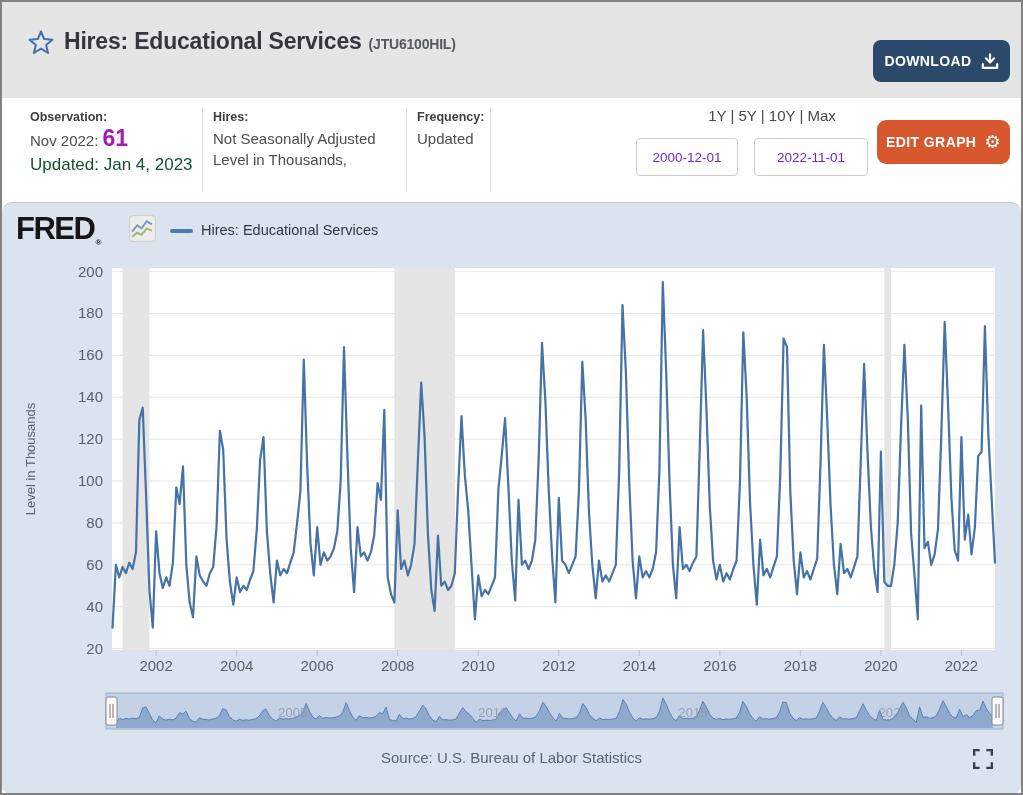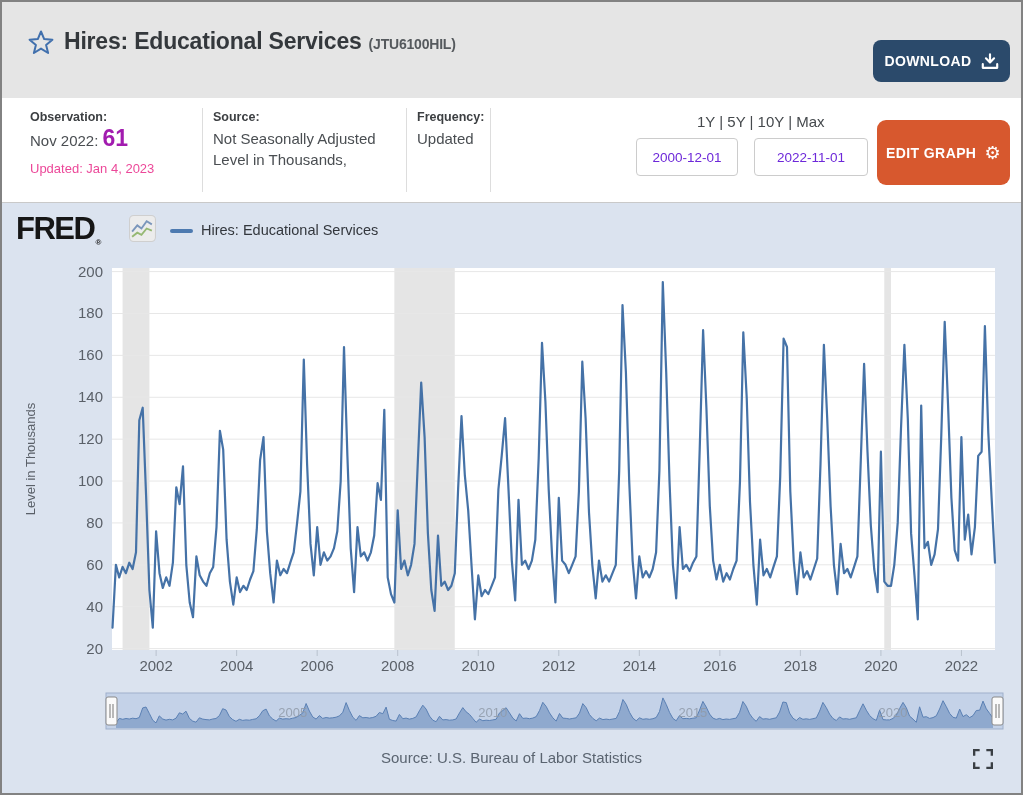--- a/index.html
+++ b/index.html
@@ -13,31 +13,31 @@
   .series-id{font-size:14px;font-weight:bold;color:#55595d;margin-left:7px;}
   .dl-btn{position:absolute;left:871px;top:38px;width:137px;height:42px;background:#2b4a6b;border:none;border-radius:8px;
           color:#fff;font-size:14px;font-weight:bold;letter-spacing:.4px;display:flex;align-items:center;justify-content:center;gap:9px;cursor:pointer;}
 
   
   .info{position:absolute;left:0;top:96px;width:100%;height:104px;background:#fff;}
   .icol{position:absolute;top:12px;}
   .ilabel{font-size:12.5px;font-weight:bold;color:#3c3f42;margin-bottom:4px;}
   .ival{font-size:15px;color:#4a4e52;line-height:21px;}
   .obs-num{font-size:23px;font-weight:bold;color:#a21caf;}
-  .iupd{font-size:13px;color:#ec4899;margin-top:10px;}
+  .iupd{font-size:17px;color:#14532d;margin-top:4px;}
   .idiv{position:absolute;top:10px;width:1px;height:84px;background:#ddd;}
-  .ranges{position:absolute;left:695px;top:15px;width:150px;font-size:15px;color:#45494d;cursor:pointer;}
+  .ranges{position:absolute;left:695px;top:9px;width:150px;text-align:center;font-size:15px;color:#45494d;cursor:pointer;}
   .dinput{position:absolute;top:40px;height:38px;border:1px solid #ccc;border-radius:4px;background:#fff;
           text-align:center;font-size:13.5px;color:#6d28d9;}
-  .edit-btn{position:absolute;left:875px;top:22px;width:133px;height:65px;background:#d7582e;border:none;border-radius:9px;
+  .edit-btn{position:absolute;left:875px;top:22px;width:133px;height:44px;background:#d7582e;border:none;border-radius:9px;
           color:#fff;font-size:14px;font-weight:bold;letter-spacing:.4px;display:flex;align-items:center;justify-content:center;gap:8px;cursor:pointer;}
   .gear{font-size:18px;line-height:18px;font-family:"DejaVu Sans",sans-serif;}
 
   
-  .graph{position:absolute;left:0;top:200px;width:100%;height:593px;background:#dbe3ef;border-top:1px solid #c9c9c9;}
+  .graph{position:absolute;left:0;top:200px;width:100%;height:593px;background:#dbe3ef;border-top:1px solid #c9c9c9;border-radius:10px;}
   .fred-logo{position:absolute;left:14px;top:8px;font-size:31px;font-weight:900;letter-spacing:-1.5px;color:#161616;cursor:pointer;}
   .fred-logo .reg{font-size:8px;font-weight:bold;vertical-align:baseline;position:relative;top:6px;left:1px;}
   .fred-ico{position:absolute;left:127px;top:12px;}
   .legend-swatch{position:absolute;left:168px;top:26px;width:23px;height:3.5px;border-radius:2px;background:#4d7ab0;}
   .legend-label{position:absolute;left:199px;top:19px;font-size:14.5px;color:#33373d;}
   #chart{position:absolute;left:0;top:55px;}
   #slider{position:absolute;left:0;top:488px;cursor:ew-resize;}
   .source-row{position:absolute;left:0;top:546px;width:100%;text-align:center;font-size:15px;color:#5a6470;}
   .fs-btn{position:absolute;left:969px;top:545px;width:24px;height:24px;background:transparent;border:none;padding:0;cursor:pointer;}
 
@@ -68,21 +68,21 @@
     <div class="icol" style="left:28px">
       <div class="ilabel">Observation:</div>
       <div class="ival">
         <span>Nov 2022:</span>
         <span class="obs-num">61</span>
       </div>
       <div class="iupd">Updated: Jan 4, 2023</div>
     </div>
     <div class="idiv" style="left:200px"></div>
     <div class="icol" style="left:211px">
-      <div class="ilabel">Source:</div>
+      <div class="ilabel">Hires:</div>
       <div class="ival">Not Seasonally Adjusted</div>
       <div class="ival">Level in Thousands,</div>
     </div>
     <div class="idiv" style="left:404px"></div>
     <div class="icol" style="left:415px">
       <div class="ilabel">Frequency:</div>
       <div class="ival">Updated</div>
     </div>
     <div class="idiv" style="left:488px"></div>
 

